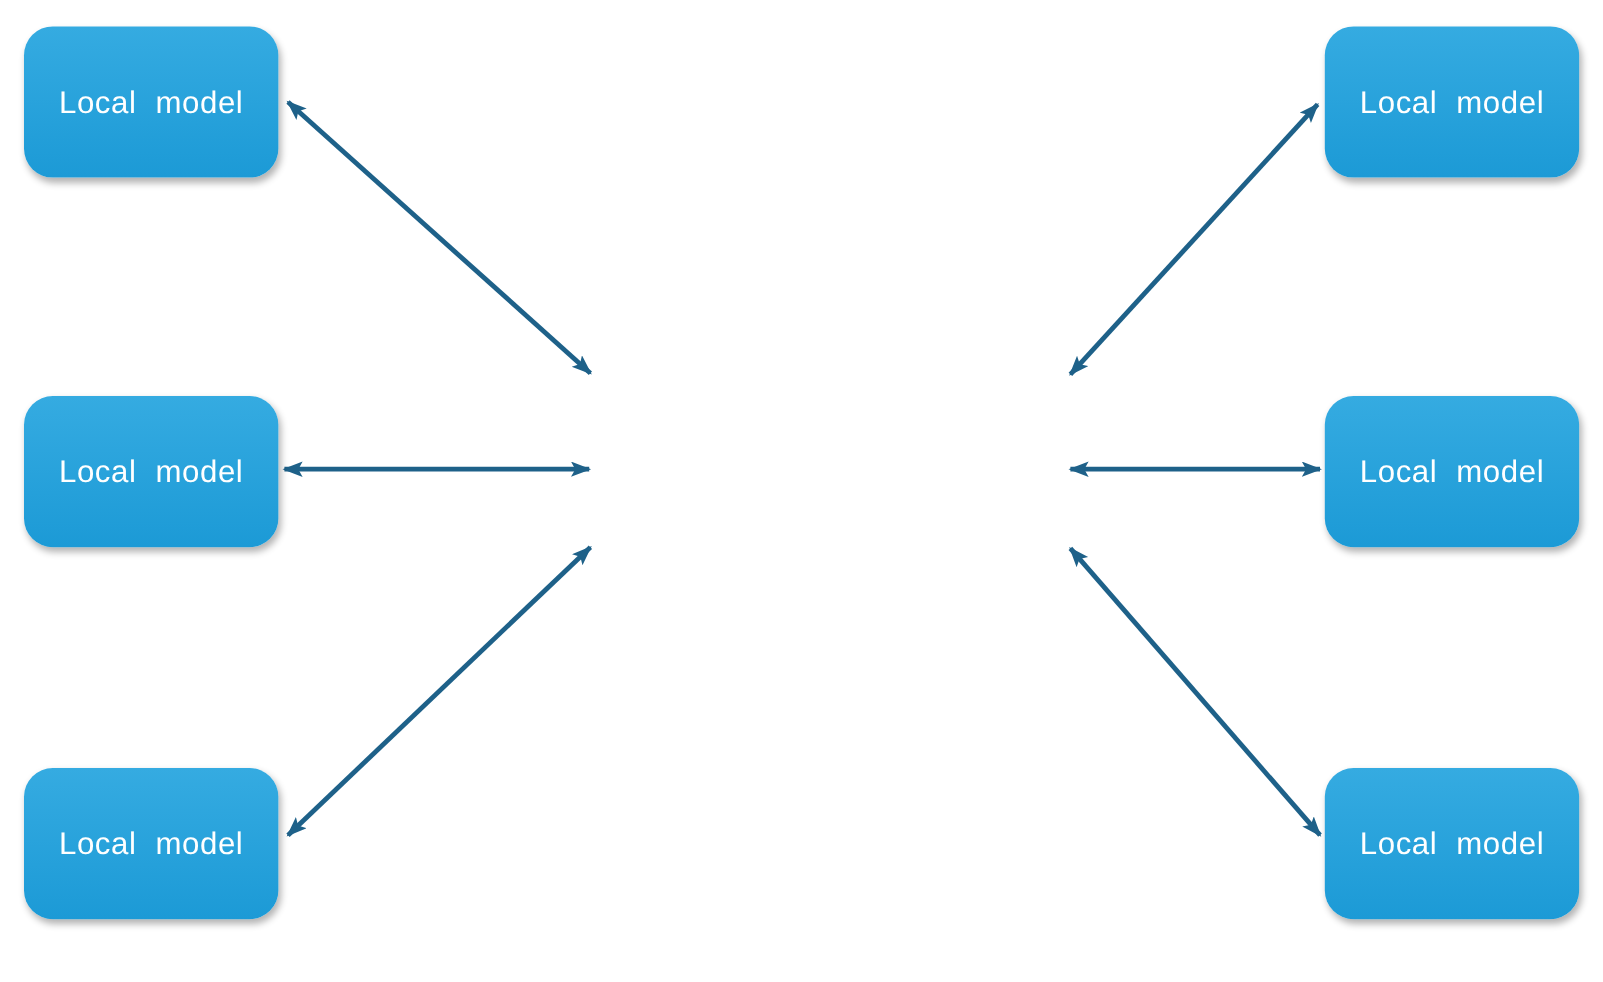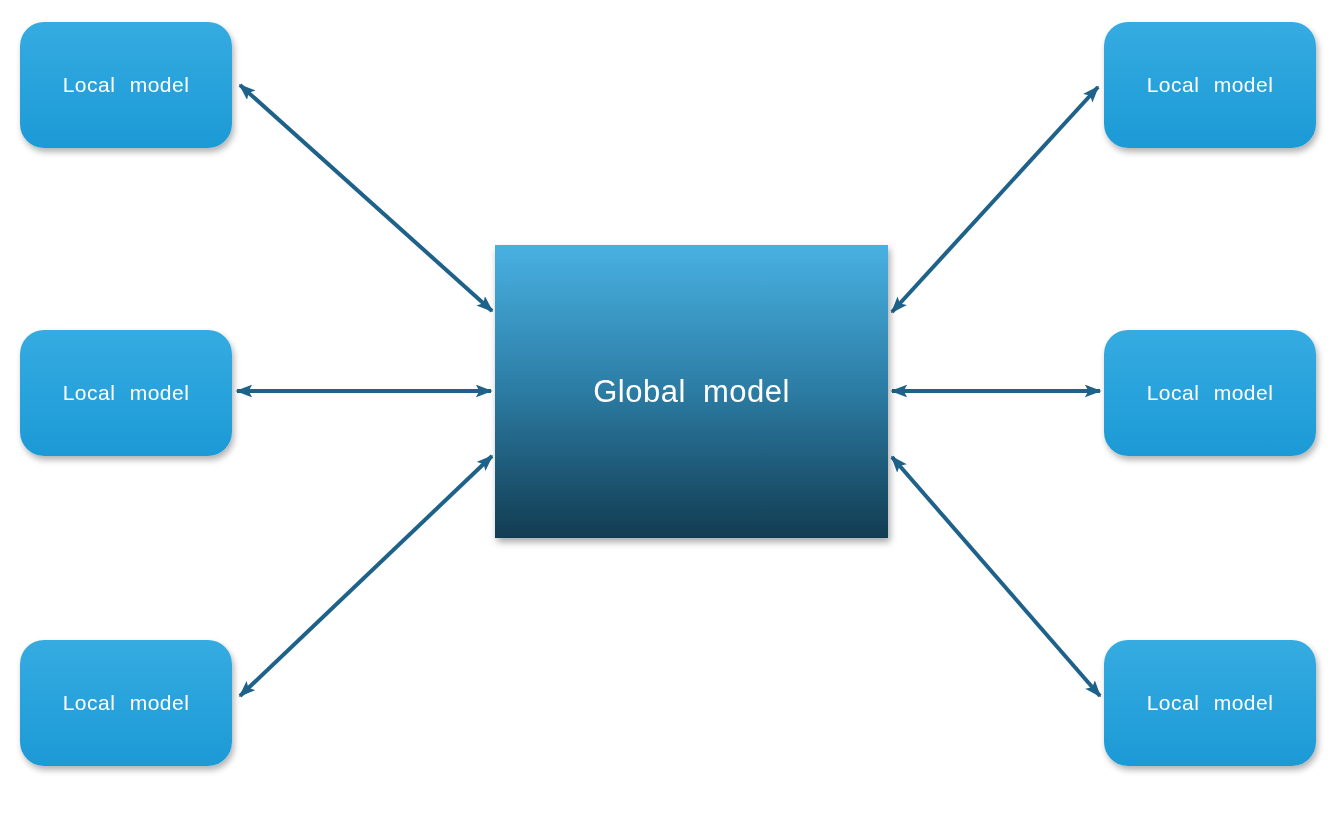--- a/index.html
+++ b/index.html
@@ -50,21 +50,21 @@
     letter-spacing: 0.5px;
     word-spacing: 8px;
     white-space: nowrap;
   }
   .local-node {
     width: 212px;
     height: 126px;
     border-radius: 24px;
     background: linear-gradient(180deg, var(--local-top) 0%, var(--local-bottom) 100%);
     box-shadow: 2px 4px 6px rgba(0,0,0,0.30);
-    font-size: 21px;
+    font-size: 26px;
   }
   .global-node {
     left: 495px;
     top: 245px;
     width: 393px;
     height: 293px;
     background: linear-gradient(180deg, var(--global-top) 0%, var(--global-mid) 48%, var(--global-bottom) 100%);
     box-shadow: 2px 4px 7px rgba(0,0,0,0.35);
     font-size: 31px;
   }
@@ -111,17 +111,14 @@
   </div>
 
   <div class="node local-node pos-middle-right">
     <span class="label">Local model</span>
   </div>
 
   <div class="node local-node pos-bottom-right">
     <span class="label">Local model</span>
   </div>
 
-  <div class="node global-node">
-    <span class="label">Global model</span>
-  </div>
 
 </div>
 
 </body></html>

